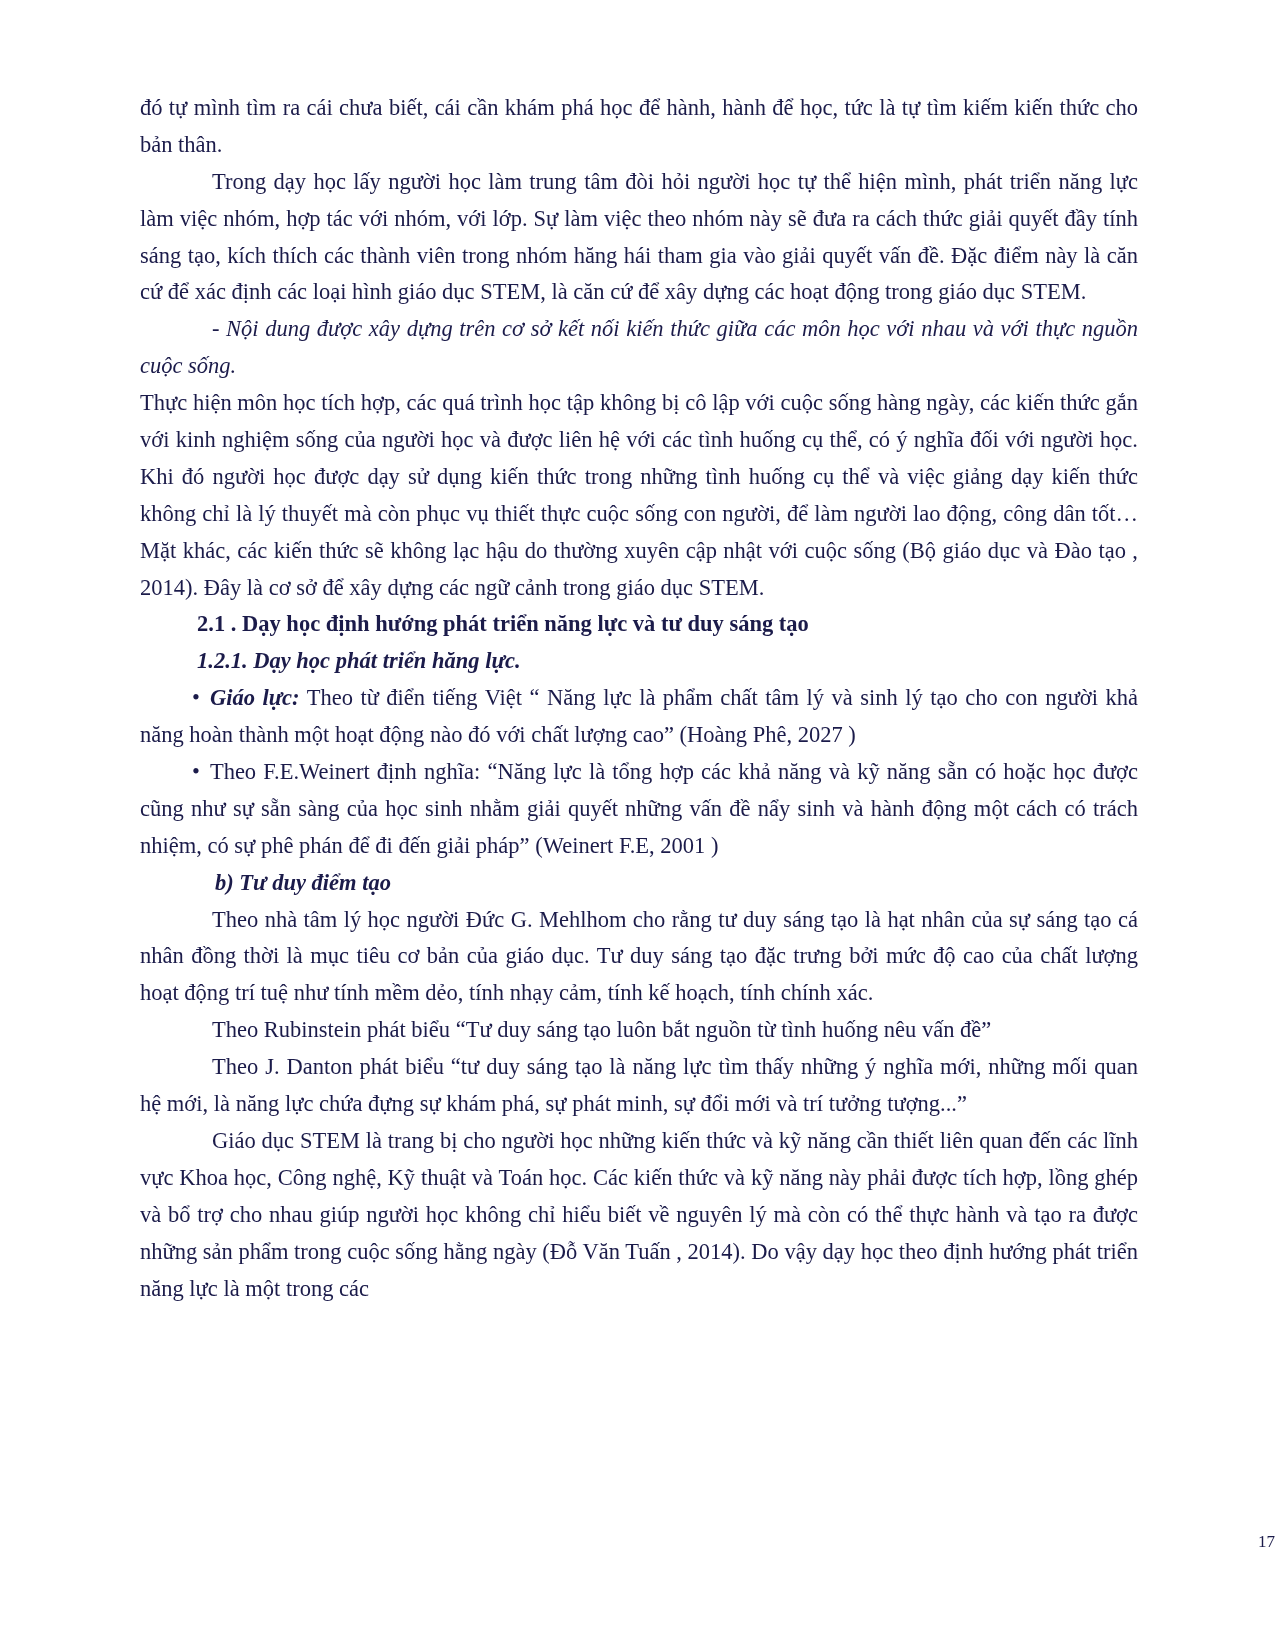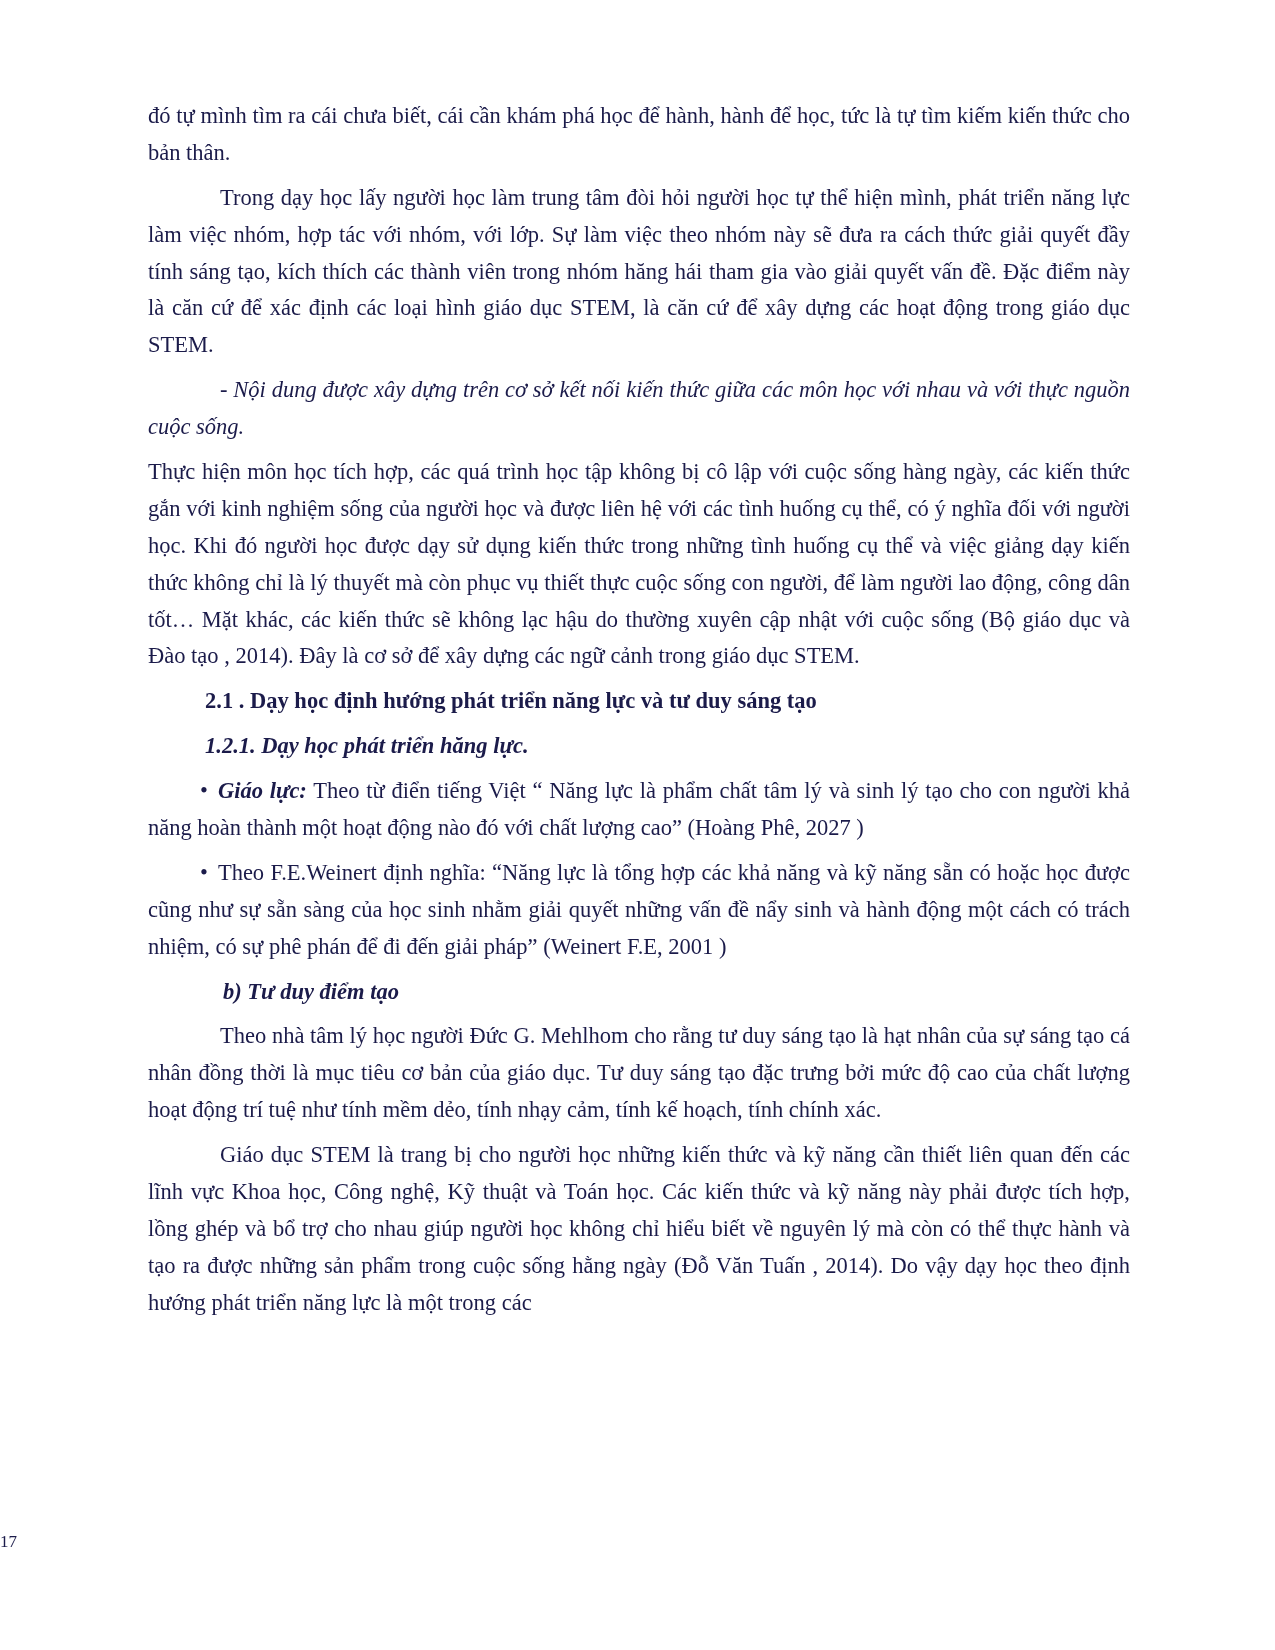--- a/index.html
+++ b/index.html
@@ -15,36 +15,36 @@
   }
   .content {
     position: absolute;
     left: 140px;
     top: 90px;
     width: 998px;
     font-size: 22.5px;
     line-height: 1.64;
     text-align: justify;
   }
-  p { margin: 8px; }
+  p { margin: 0; }
   .indent      { text-indent: 72px; }
   .noindent    { text-indent: 0; }
   .italic      { font-style: italic; }
   .heading     { font-weight: bold; text-indent: 57px; }
   .subheading  { font-weight: bold; font-style: italic; text-indent: 57px; }
   .bullet      { text-indent: 52px; }
   .bullet-glyph{ margin-right: 10px; }
   .lead        { font-weight: bold; font-style: italic; }
   .b-heading   { font-weight: bold; font-style: italic; text-indent: 75px; }
   .page-number {
     position: absolute;
     bottom: 98px;
     left: 0;
     width: 100%;
-    text-align: left;
+    text-align: right;
     font-size: 17px;
     color: #1b1b4a;
   }
 </style>
 </head>
 <body>
 
 <div class="page">
   <div class="content">
 
@@ -61,20 +61,22 @@
     <p class="subheading">1.2.1. Dạy học phát triển hăng lực.</p>
 
     <p class="bullet"><span class="bullet-glyph">•</span><span class="lead">Giáo lực:</span><span> Theo từ điển tiếng Việt “ Năng lực là phẩm chất tâm lý và sinh lý tạo cho con người khả năng hoàn thành một hoạt động nào đó với chất lượng cao” (Hoàng Phê, 2027 )</span></p>
 
     <p class="bullet"><span class="bullet-glyph">•</span><span>Theo F.E.Weinert định nghĩa: “Năng lực là tổng hợp các khả năng và kỹ năng sẵn có hoặc học được cũng như sự sẵn sàng của học sinh nhằm giải quyết những vấn đề nẩy sinh và hành động một cách có trách nhiệm, có sự phê phán để đi đến giải pháp” (Weinert F.E, 2001 )</span></p>
 
     <p class="b-heading">b) Tư duy điểm tạo</p>
 
     <p class="indent">Theo nhà tâm lý học người Đức G. Mehlhom cho rằng tư duy sáng tạo là hạt nhân của sự sáng tạo cá nhân đồng thời là mục tiêu cơ bản của giáo dục. Tư duy sáng tạo đặc trưng bởi mức độ cao của chất lượng hoạt động trí tuệ như tính mềm dẻo, tính nhạy cảm, tính kế hoạch, tính chính xác.</p>
 
+    <p class="indent">Theo Rubinstein phát biểu “Tư duy sáng tạo luôn bắt nguồn từ tình huống nêu vấn đề”</p>
 
+    <p class="indent">Theo J. Danton phát biểu “tư duy sáng tạo là năng lực tìm thấy những ý nghĩa mới, những mối quan hệ mới, là năng lực chứa đựng sự khám phá, sự phát minh, sự đổi mới và trí tưởng tượng...”</p>
 
     <p class="indent">Giáo dục STEM là trang bị cho người học những kiến thức và kỹ năng cần thiết liên quan đến các lĩnh vực Khoa học, Công nghệ, Kỹ thuật và Toán học. Các kiến thức và kỹ năng này phải được tích hợp, lồng ghép và bổ trợ cho nhau giúp người học không chỉ hiểu biết về nguyên lý mà còn có thể thực hành và tạo ra được những sản phẩm trong cuộc sống hằng ngày (Đỗ Văn Tuấn , 2014). Do vậy dạy học theo định hướng phát triển năng lực là một trong các</p>
 
   </div>
 
   <div class="page-number">17</div>
 </div>
 
 </body></html>

